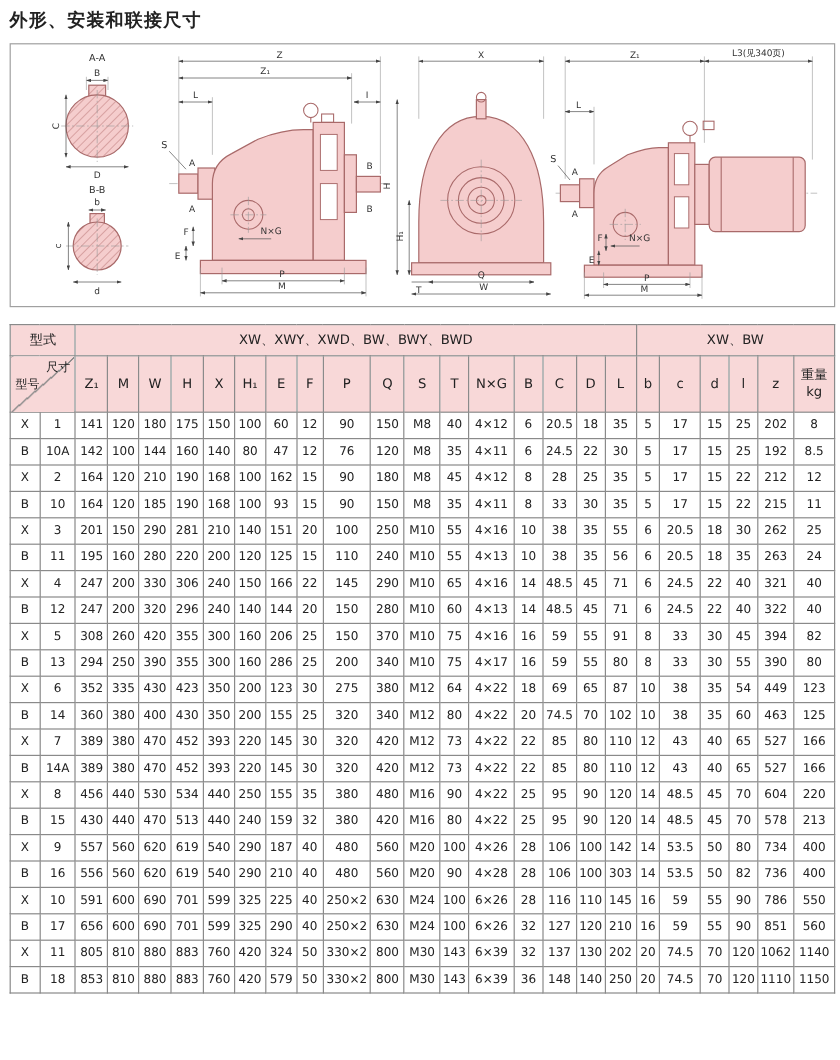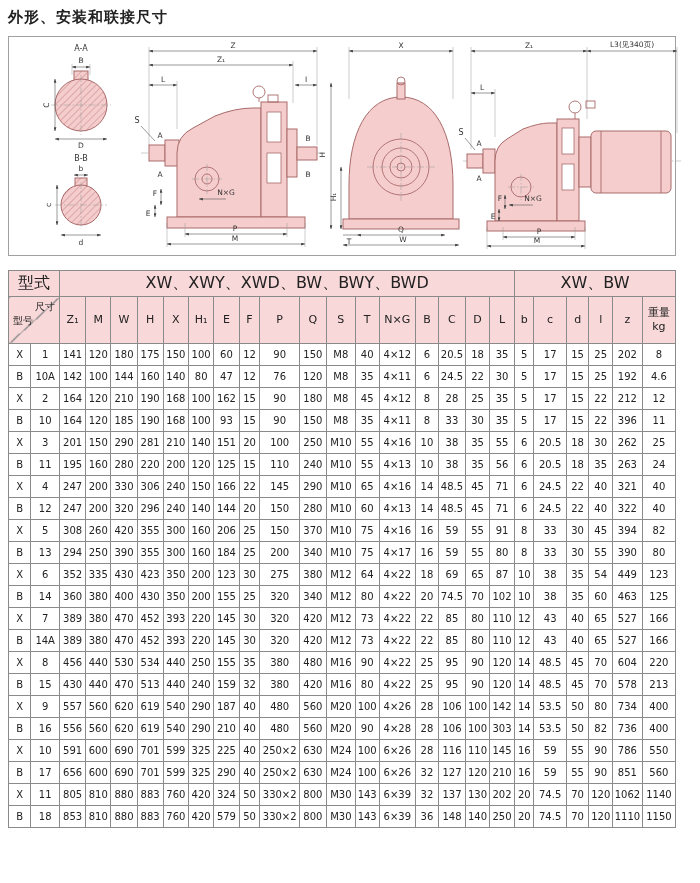--- a/index.html
+++ b/index.html
@@ -1,24 +1,24 @@
 <!DOCTYPE html>
 <html><head>
 <meta charset="utf-8">
 <style>
   html,body{margin:0;padding:0;background:#fff;}
   body{width:700px;height:883px;font-family:"DejaVu Sans","Liberation Sans",sans-serif;color:#222;overflow:hidden;}
-  .page{padding:6px 24px 0 8px;}
+  .page{padding:6px 4px 0 8px;}
   .title{font-size:15px;font-weight:bold;margin:2px 0 9px 0;letter-spacing:1px;}
   .draw-box{border:1px solid #a0a0a0;height:218px;margin-bottom:14px;background:#fff;}
   .subtitle{font-size:15px;font-weight:bold;margin:0 0 8px 0;letter-spacing:1px;}
   table{border-collapse:collapse;table-layout:fixed;font-size:10px;}
   th,td{border:1px solid #8a8a8a;text-align:center;vertical-align:middle;padding:0 1px;overflow:hidden;}
   thead th{background:#f8d8d8;font-weight:normal;}
-  .group-row th{height:25px;font-size:16px;}
+  .group-row th{height:25px;font-size:11px;}
   .colhead-row th{height:46px;font-size:11px;white-space:pre-line;line-height:1.25;}
   tbody td{height:21px;background:#fff;font-size:10px;}
   .corner{position:relative;padding:0;
     background-image:linear-gradient(to bottom right,transparent calc(50% - .6px),#8a8a8a calc(50% - .6px),#8a8a8a calc(50% + .6px),transparent calc(50% + .6px));
     background-color:#f8d8d8;}
   .corner .ct{position:absolute;top:4px;right:4px;font-size:10px;}
   .corner .cb{position:absolute;bottom:16px;left:4px;font-size:10px;}
   
   .od{fill:#f5cdcd;stroke:#a96a6a;stroke-width:1;}
   .wd{fill:#fff;stroke:#a96a6a;stroke-width:.8;}
@@ -326,21 +326,21 @@
           <td>4×11</td>
           <td>6</td>
           <td>24.5</td>
           <td>22</td>
           <td>30</td>
           <td>5</td>
           <td>17</td>
           <td>15</td>
           <td>25</td>
           <td>192</td>
-          <td>4.6</td>
+          <td>8.5</td>
         </tr>
         <tr>
           <td>X</td>
           <td>2</td>
           <td>164</td>
           <td>120</td>
           <td>210</td>
           <td>190</td>
           <td>168</td>
           <td>100</td>
@@ -379,21 +379,21 @@
           <td>35</td>
           <td>4×11</td>
           <td>8</td>
           <td>33</td>
           <td>30</td>
           <td>35</td>
           <td>5</td>
           <td>17</td>
           <td>15</td>
           <td>22</td>
-          <td>396</td>
+          <td>215</td>
           <td>11</td>
         </tr>
         <tr>
           <td>X</td>
           <td>3</td>
           <td>201</td>
           <td>150</td>
           <td>290</td>
           <td>281</td>
           <td>210</td>
@@ -526,21 +526,21 @@
         </tr>
         <tr>
           <td>B</td>
           <td>13</td>
           <td>294</td>
           <td>250</td>
           <td>390</td>
           <td>355</td>
           <td>300</td>
           <td>160</td>
-          <td>184</td>
+          <td>286</td>
           <td>25</td>
           <td>200</td>
           <td>340</td>
           <td>M10</td>
           <td>75</td>
           <td>4×17</td>
           <td>16</td>
           <td>59</td>
           <td>55</td>
           <td>80</td>

